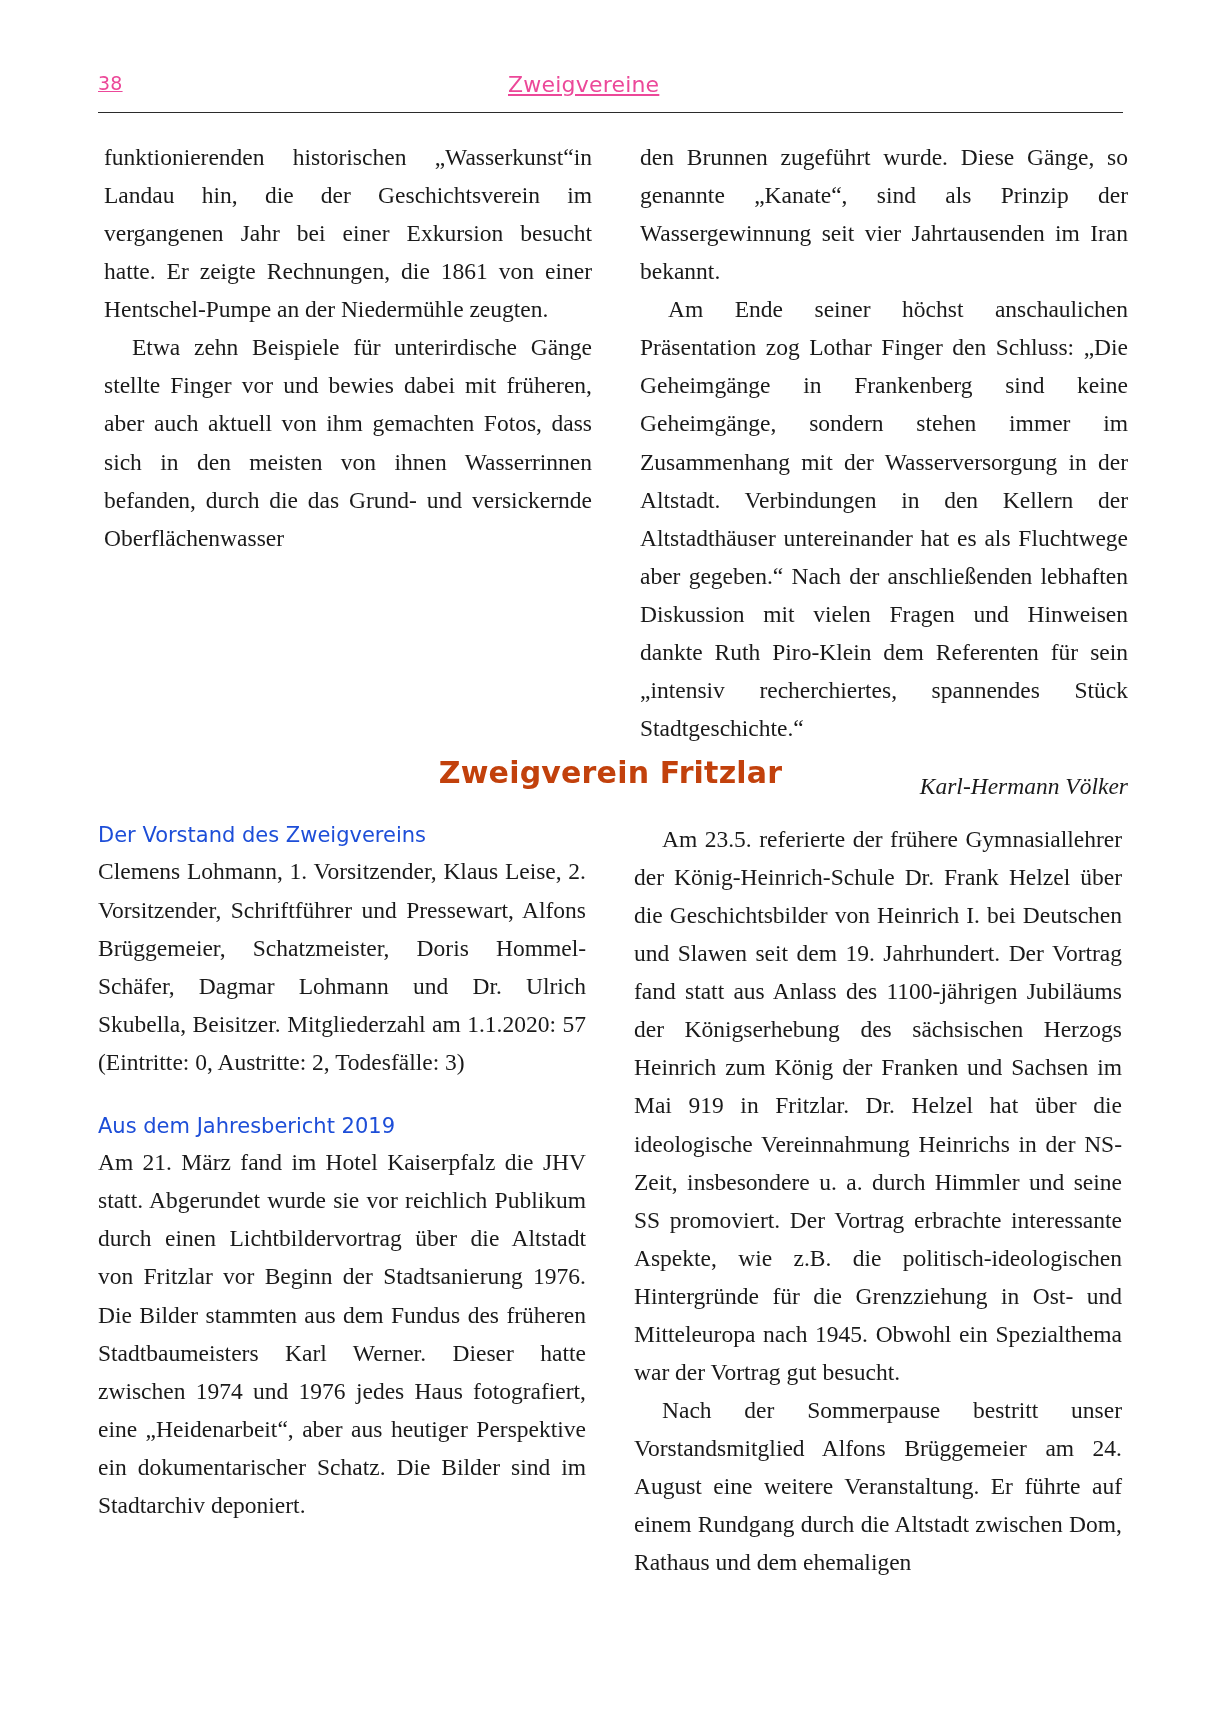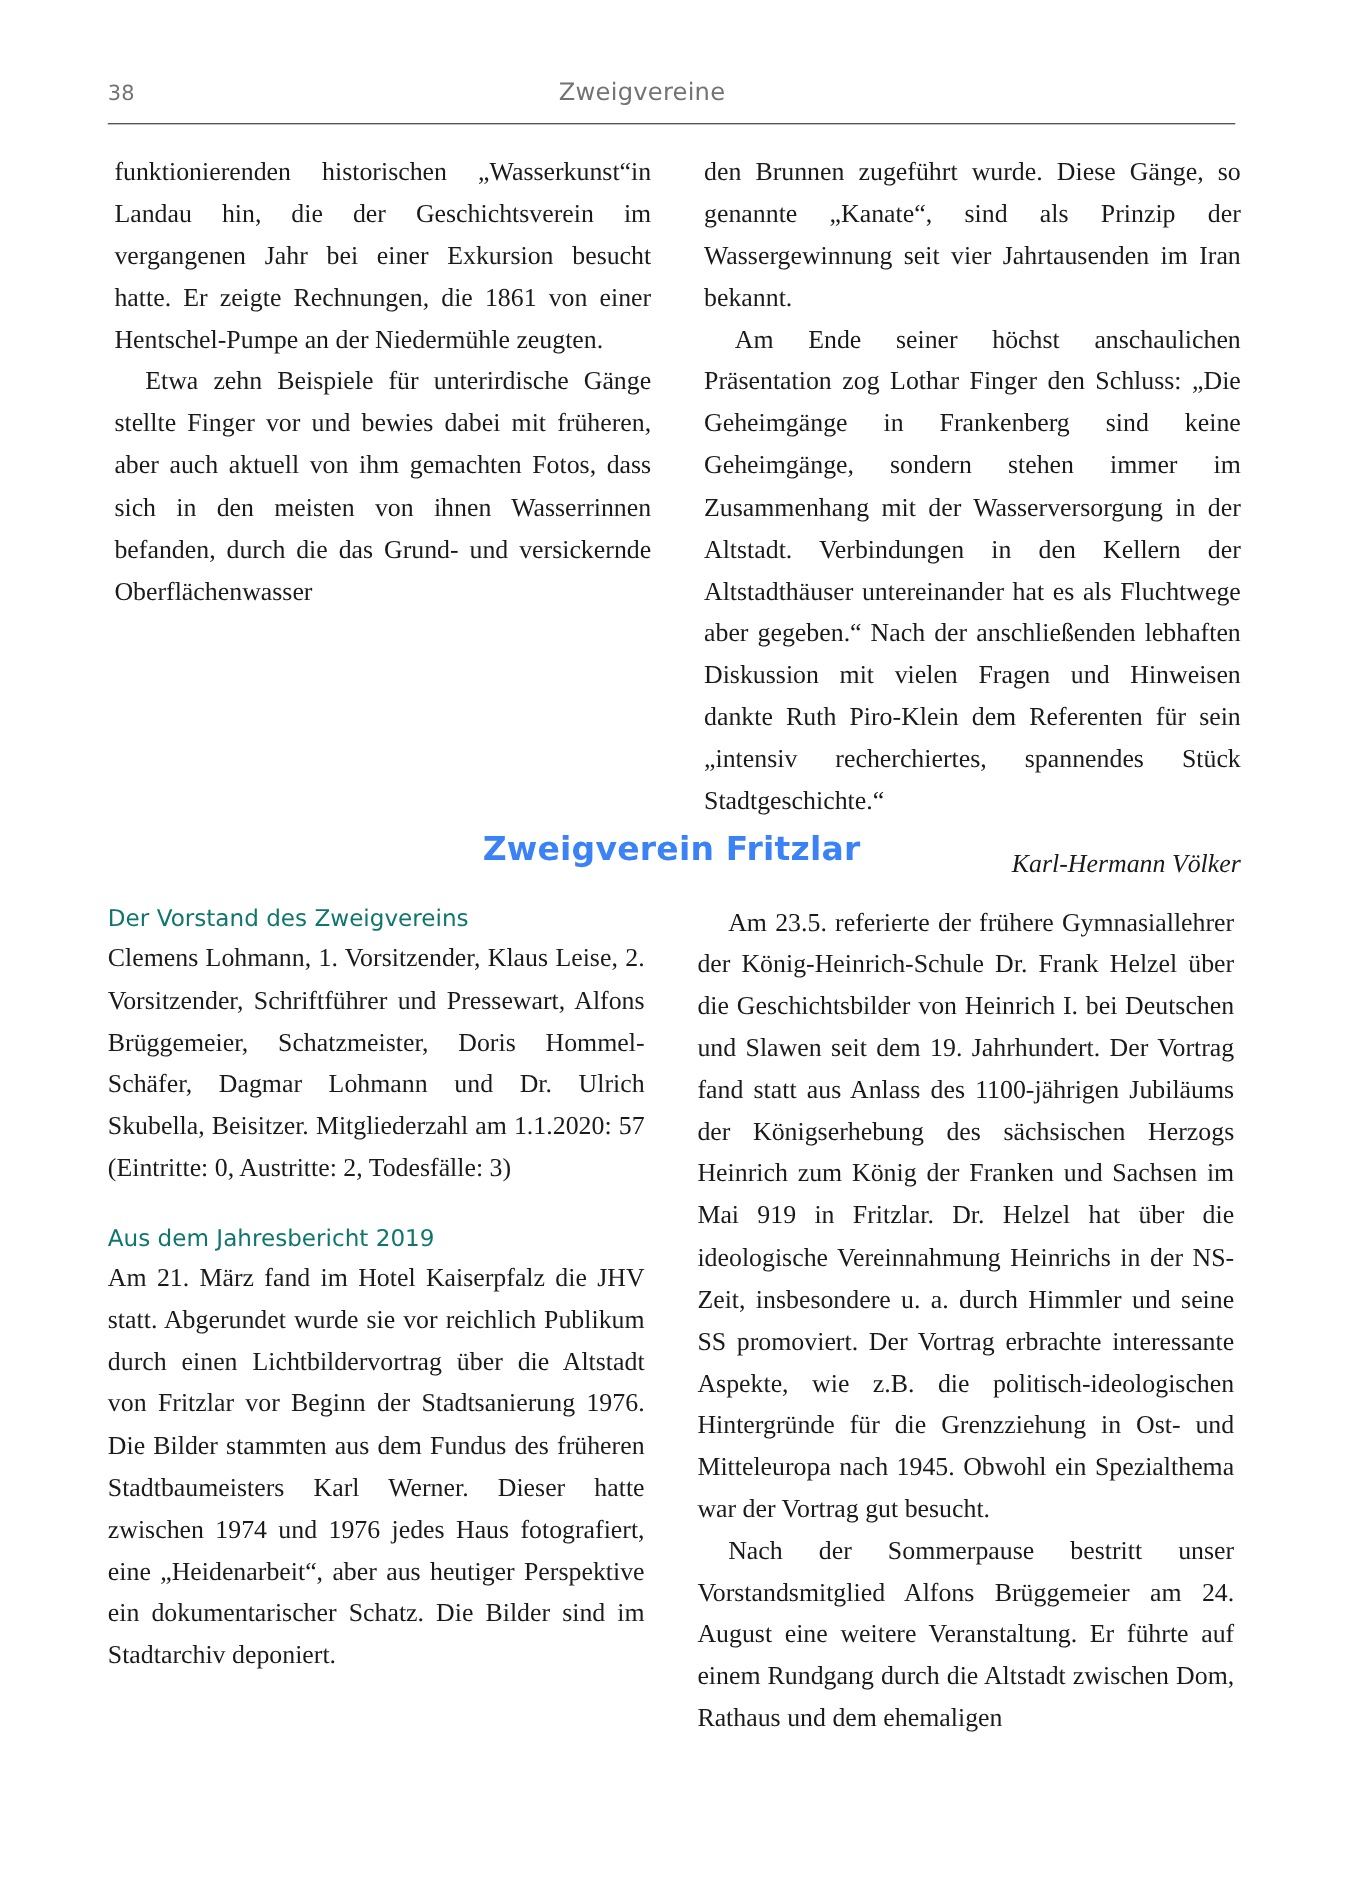--- a/index.html
+++ b/index.html
@@ -16,25 +16,26 @@
     font-family: "Liberation Serif", serif;
     color: #1a1a1a;
     box-sizing: border-box;
   }
   .header {
     position: absolute;
     left: 98px;
     top: 72px;
     width: 1025px;
     display: flex;
-    align-items: center;
+    align-items: flex-start;
     font-family: "DejaVu Sans", sans-serif;
     font-size: 19px;
-    color: #737373;
+    color: #ec4899;
     letter-spacing: 0.2px;
+    text-decoration: underline;
   }
   .header .folio {
     width: 120px;
     text-align: left;
   }
   .header .running-title {
     flex: 1;
     text-align: left;
     margin-left: 290px;
     font-size: 22px;
@@ -78,36 +79,36 @@
 
   .section-title {
     position: absolute;
     left: 98px;
     top: 755px;
     width: 1025px;
     text-align: center;
     font-family: "DejaVu Sans", sans-serif;
     font-weight: bold;
     font-size: 30px;
-    color: #3b82f6;
+    color: #c2410c;
     letter-spacing: 0.2px;
   }
 
   .lower {
     position: absolute;
     left: 98px;
     top: 820px;
     width: 1025px;
     display: flex;
     gap: 48px;
   }
   .subhead {
     font-family: "DejaVu Sans", sans-serif;
     font-size: 21px;
-    color: #0f766e;
+    color: #1d4ed8;
     margin: 0 0 2px 0;
     line-height: 1.45;
   }
   .gap {
     height: 30px;
   }
 </style>
 </head>
 <body>
 

